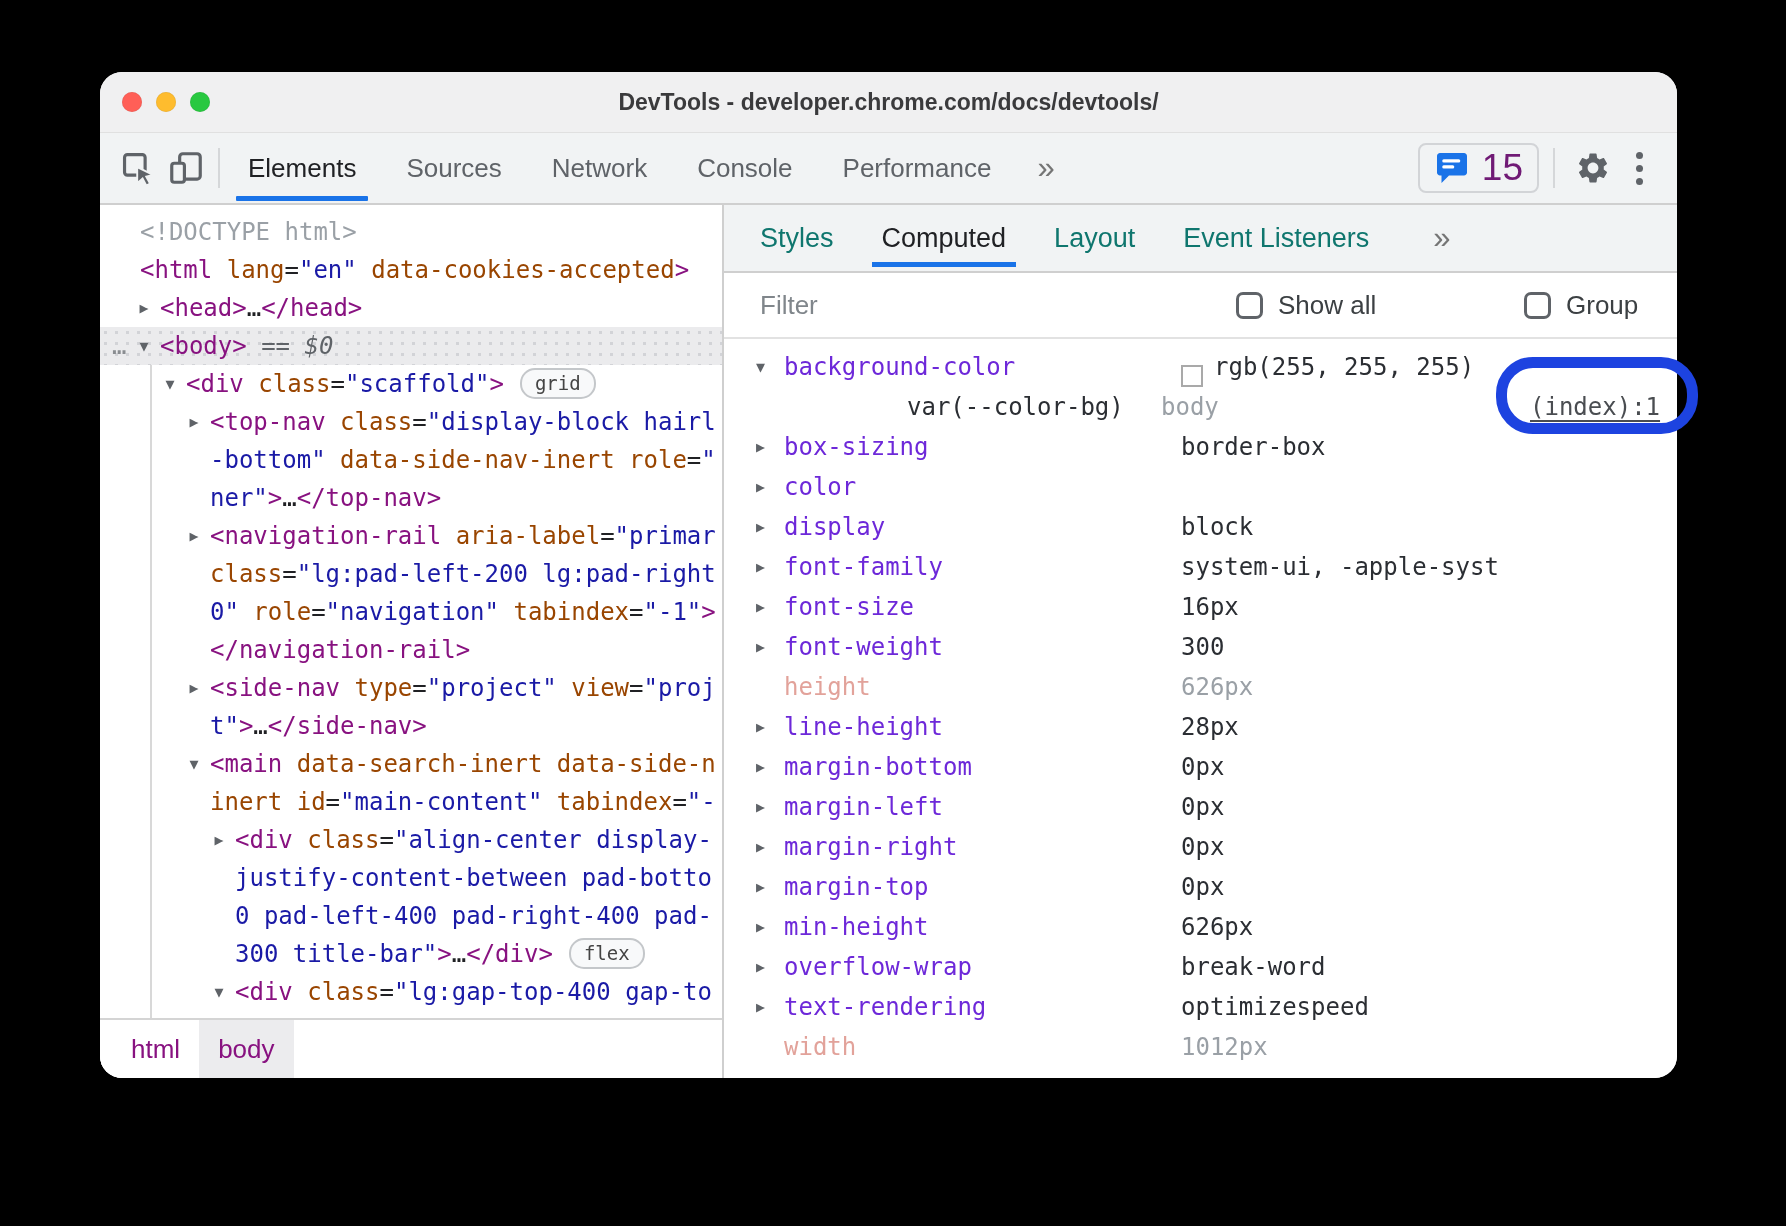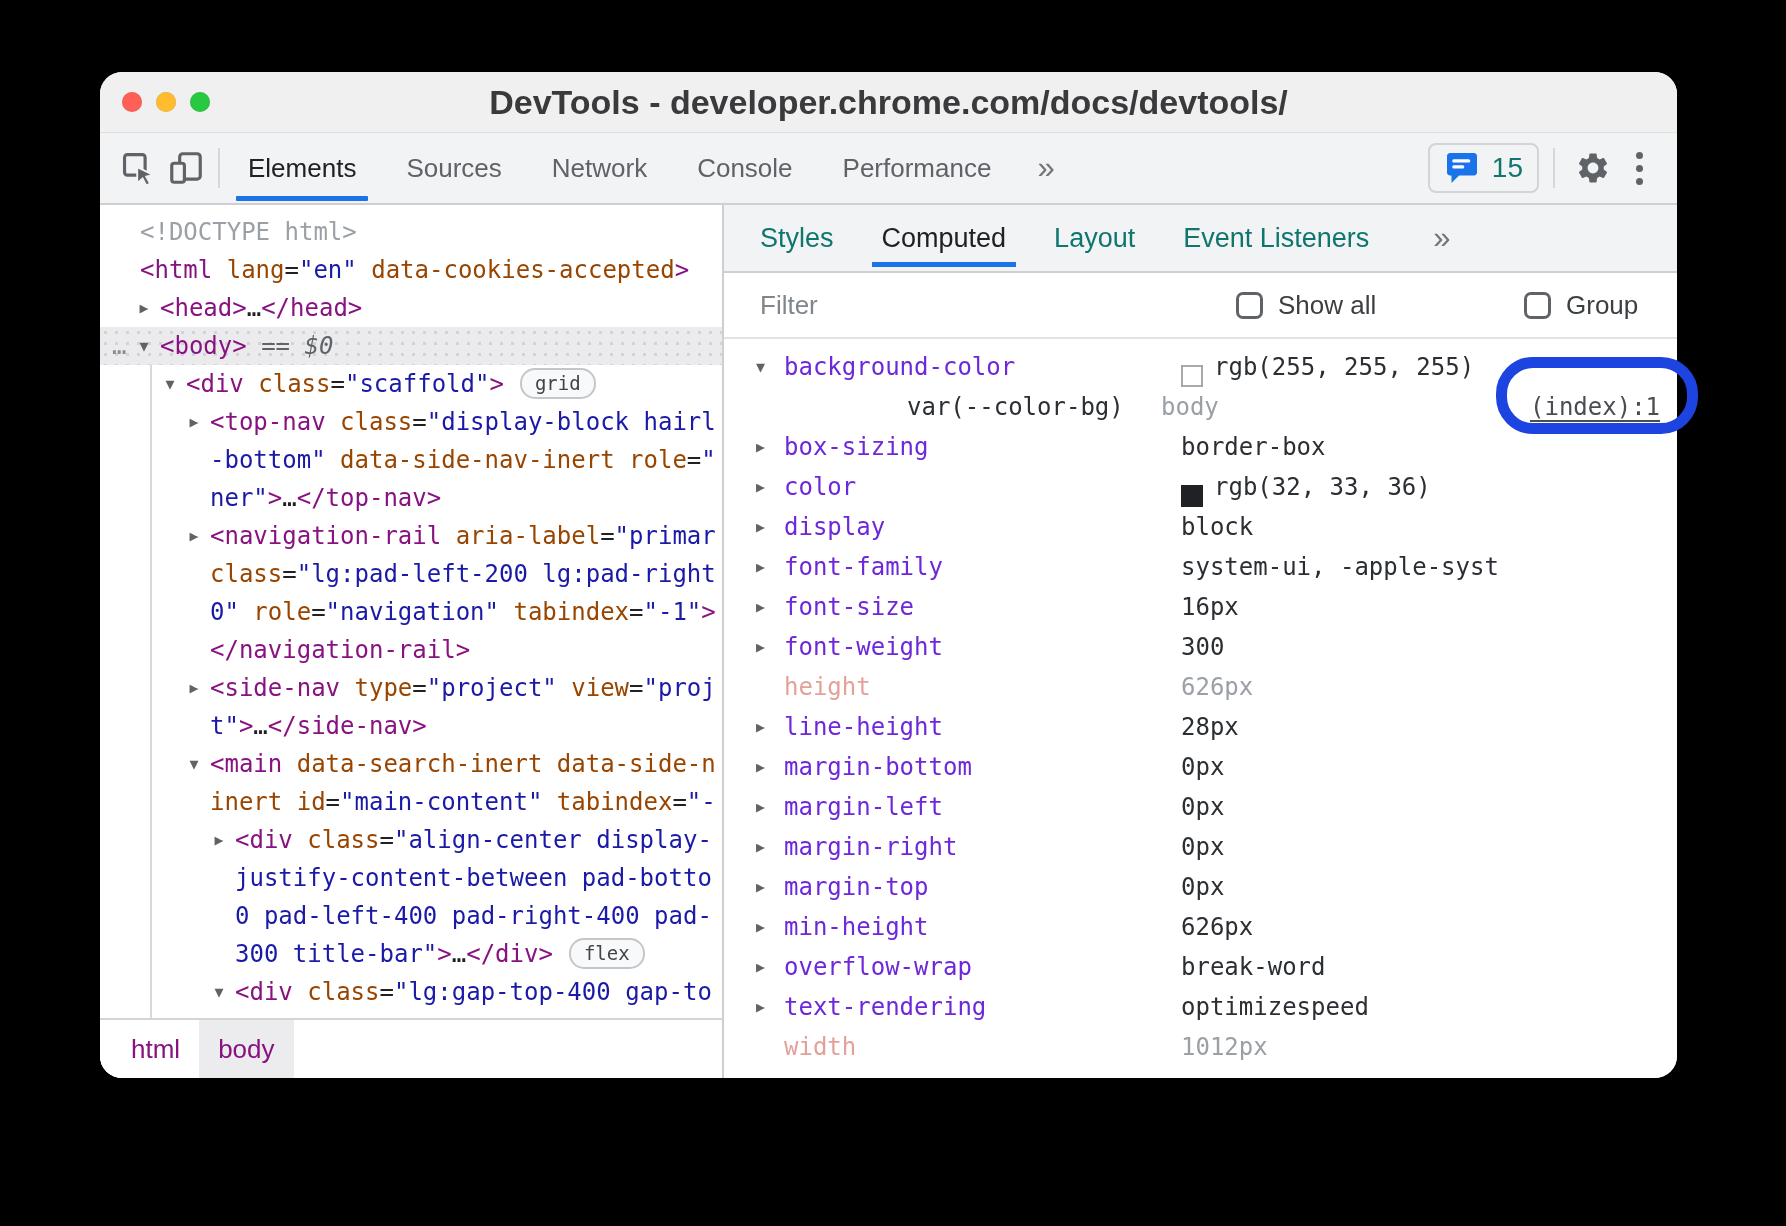--- a/index.html
+++ b/index.html
@@ -6,34 +6,34 @@
     font-family:"Liberation Sans",sans-serif;}
   .canvas{position:relative;width:1786px;height:1226px;background:#000;}
   .window{position:absolute;left:100px;top:72px;width:1577px;height:1006px;background:#fff;
     border-radius:22px;overflow:hidden;box-shadow:0 30px 90px rgba(0,0,0,.65);display:flex;flex-direction:column;}
   
   .titlebar{height:60px;background:#f0f0f1;border-bottom:1px solid #e0e0e0;position:relative;flex:0 0 auto;}
   .lights{position:absolute;left:22px;top:0;height:60px;display:flex;align-items:center;gap:14px;}
   .light{width:20px;height:20px;border-radius:50%;display:inline-block;box-shadow:inset 0 0 1px rgba(0,0,0,.25);}
   .light.red{background:#ff5f57}.light.yellow{background:#febc2e}.light.green{background:#28c840}
   .title{position:absolute;left:0;right:0;top:0;height:60px;line-height:60px;text-align:center;
-    font-size:34px;font-weight:bold;color:#3a3a3c;}
+    font-size:23px;font-weight:bold;color:#3a3a3c;}
   
   .toolbar{height:70px;background:#f1f3f4;border-bottom:2px solid #cfcfcf;display:flex;align-items:center;
     padding:0 0 0 14px;flex:0 0 auto;}
   .icon-btn{width:48px;height:52px;display:flex;align-items:center;justify-content:center;flex:0 0 auto;}
   .vsep{width:2px;height:40px;background:#d5d7d9;margin:0 8px;flex:0 0 auto;}
   .tabs{display:flex;align-items:stretch;height:100%;margin-left:6px;}
   .tab{font-size:26px;color:#5f6368;padding:0 14px;display:flex;align-items:center;position:relative;margin-right:22px;}
   .tab.active{color:#202124;}
   .tab.active::after{content:"";position:absolute;left:2px;right:2px;bottom:2px;height:5px;background:#1a73e8;border-radius:1px;}
   .more-btn{font-size:31px;color:#757575;padding:0 8px;margin-left:2px;line-height:66px;}
   .console-btn{margin-left:auto;display:flex;align-items:center;gap:12px;border:2px solid #d2d4d7;
     border-radius:8px;height:46px;padding:0 14px;background:#f1f3f4;flex:0 0 auto;}
-  .count{font-size:28px;color:#0f766e;}
+  .count{font-size:37px;color:#701a75;}
   .dots{display:flex;flex-direction:column;gap:6px;width:44px;align-items:center;margin-right:16px;}
   .dots span{width:7px;height:7px;border-radius:50%;background:#5f6368;display:block;}
   
   .content{flex:1;display:flex;min-height:0;}
   .left-panel{width:622px;flex:0 0 auto;border-right:2px solid #cfcfcf;display:flex;flex-direction:column;min-height:0;background:#fff;}
   .dom-tree{flex:1;position:relative;overflow:hidden;padding-top:8px;
     font-family:"DejaVu Sans Mono",monospace;font-size:24px;}
   .guide{position:absolute;left:50px;top:160px;bottom:0;width:2px;background:#d8d8d8;}
   .tree-row{height:38px;line-height:38px;white-space:nowrap;position:relative;}
   .tree-row.selected{background-color:#ebebed;
@@ -210,24 +210,20 @@
             <div class="p-row">
               <span class="p-arrow">▶</span>
               <span class="p-name">box-sizing</span>
               <span class="p-value">
                 <span class="v-text">border-box</span>
               </span>
             </div>
             <div class="p-row">
               <span class="p-arrow">▶</span>
               <span class="p-name">color</span>
-              <span class="p-value">
-                <span class="swatch dark" style="background: rgb(32, 33, 36);"></span>
-                <span class="v-text">rgb(32, 33, 36)</span>
-              </span>
             </div>
             <div class="p-row">
               <span class="p-arrow">▶</span>
               <span class="p-name">display</span>
               <span class="p-value">
                 <span class="v-text">block</span>
               </span>
             </div>
             <div class="p-row">
               <span class="p-arrow">▶</span>

